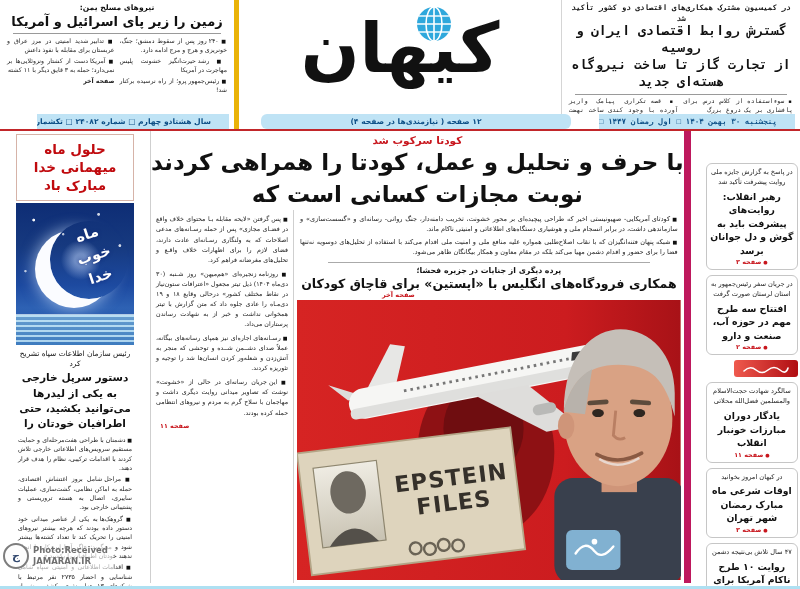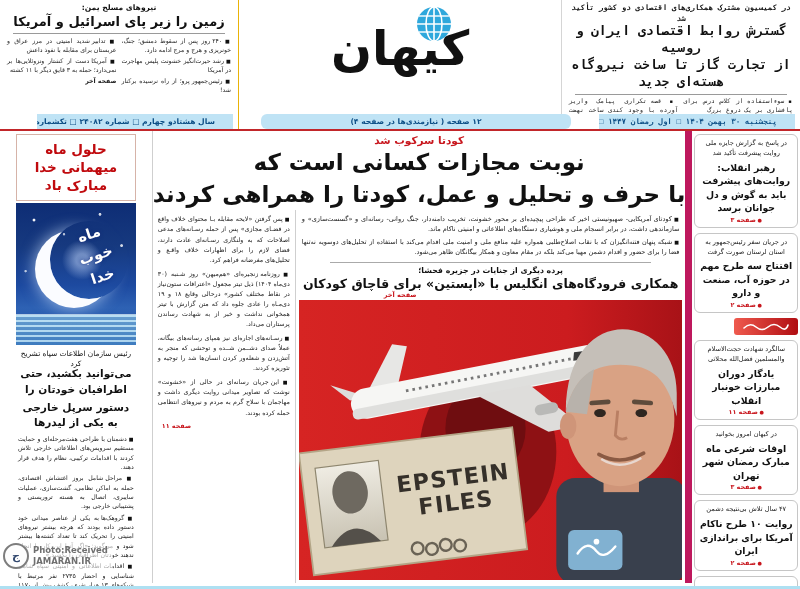--- a/index.html
+++ b/index.html
@@ -2,40 +2,40 @@
 <html lang="fa"><head>
 <meta charset="utf-8">
 <style>
   html,body{margin:0;padding:0;background:#e8e8e8;}
   .page{position:relative;width:800px;height:589px;margin:0 auto;background:#fff;overflow:hidden;
         direction:rtl;font-family:"DejaVu Sans",sans-serif;color:#111;}
   
   .hdr{display:flex;height:129px;border-bottom:2.5px solid #c2262a;}
   .hdr-col{width:239px;display:flex;flex-direction:column;padding:3px 5px 0;box-sizing:border-box;}
   .hdr-col.right{border-left:1px solid #d5d5d5;font-family:Liberation Mono, monospace;}
-  .hdr-col.left{border-right:1px solid #eab308;}
+  .hdr-col.left{border-right:5px solid #eab308;}
   .hdr-center{flex:1;display:flex;flex-direction:column;align-items:center;position:relative;}
   .k1{font-size:7.6px;font-weight:bold;text-align:center;line-height:1.4;}
   .h1a{font-size:13px;font-weight:800;text-align:center;line-height:1.3;letter-spacing:-.3px;}
   .hdr-rule{border-top:1px solid #9a9a9a;margin:2px 8px;}
   .bul{display:flex;gap:5px;flex:1;overflow:hidden;padding:1px 2px;}
   .bul .col{flex:1;}
   .bul p{margin:0 0 2.5px;font-size:6.2px;line-height:1.45;text-align:justify;color:#222;}
   .blt::before{content:"■ ";font-size:5px;color:#111;}
   .ptag{color:#c8161d;font-weight:bold;}
   .cbar{background:#bfe3f5;color:#0d4f86;font-weight:bold;font-size:7.6px;text-align:center;
         padding:3px 18px;margin-top:auto;white-space:nowrap;overflow:hidden;margin-left:32px;}
   .logo-wrap{position:relative;margin-top:2px;height:92px;display:flex;align-items:center;justify-content:center;width:100%;}
-  .logo-txt{font-size:48px;font-weight:800;letter-spacing:-3px;line-height:1;z-index:1;text-align:right;}
+  .logo-txt{font-size:69px;font-weight:800;letter-spacing:-3px;line-height:1;z-index:1;text-align:right;}
   .globe{position:absolute;top:4px;right:34%;z-index:2;}
   .center-cbar{width:96%;box-sizing:border-box;border-radius:6px;}
   
   .main{display:flex;height:452px;}
   
-  .sidebar{width:140px;box-sizing:border-box;padding:3px 2px 0 2px;}
+  .sidebar{width:140px;box-sizing:border-box;padding:3px 2px 0 15px;margin-top:29px;}
   .sbi{border:1px solid #c6c6c6;border-radius:6px;background:#fff;text-align:center;
        padding:4px 3px 3px;margin-bottom:5px;}
   .sbi .kk{font-size:6.6px;line-height:1.5;color:#222;}
   .sbi .hh{font-size:9.3px;font-weight:800;line-height:1.45;margin:2px 0 1px;letter-spacing:-.2px;}
   .sbi .pg{font-size:6.4px;color:#c8161d;font-weight:bold;}
   .sbi .pg::before{content:"● ";font-size:5px;}
   .ribbon{width:64px;height:17px;border-radius:3px;margin-bottom:5px;
           background:linear-gradient(270deg,#b00d12,#ef5a4e);display:flex;align-items:center;justify-content:center;}
   
   .centerb{flex:1;display:flex;flex-direction:column;border-right:7px solid #be185d;border-left:1px solid #cfcfcf;box-sizing:border-box;}
@@ -187,22 +187,22 @@
         <div class="pg">صفحه ۲</div>
       </div>
       <div class="sbi">
         <div class="hh">ارز دارو هیچ تغییری نکرده است</div>
 
       </div>
     </div>
 
     <div class="centerb">
       <div class="lead-k">کودتا سرکوب شد</div>
+      <div class="lead-h">با حرف و تحلیل و عمل، کودتا را همراهی کردند</div>
       <div class="lead-h">نوبت مجازات کسانی است که</div>
-      <div class="lead-h">با حرف و تحلیل و عمل، کودتا را همراهی کردند</div>
 
       <div class="split">
         <div class="inner">
           <div class="lead-body">
             <p class="blt">کودتای آمریکایی- صهیونیستی اخیر که طراحی پیچیده‌ای بر محور خشونت، تخریب دامنه‌دار، جنگ روانی- رسانه‌ای و «گسست‌سازی» و سازماندهی داشت، در برابر انسجام ملی و هوشیاری دستگاه‌های اطلاعاتی و امنیتی ناکام ماند.</p>
             <p class="blt">شبکه پنهان فتنه‌انگیزان که با نقاب اصلاح‌طلبی همواره علیه منافع ملی و امنیت ملی اقدام می‌کند با استفاده از تحلیل‌های دوسویه نه‌تنها فضا را برای حضور و اقدام دشمن مهیا می‌کند بلکه در مقام معاون و همکار بیگانگان ظاهر می‌شود.</p>
           </div>
           <div class="ep-k">پرده دیگری از جنایات در جزیره فحشا؛</div>
           <div class="ep-h">همکاری فرودگاه‌های انگلیس با «اپستین» برای قاچاق کودکان</div>
           <div class="ep-tag">صفحه آخر</div>
@@ -294,22 +294,22 @@
 
       <div class="moon">
         <div class="stars"></div>
         <div class="cres"></div>
         <div class="moon-txt">ماه خوب خدا</div>
         <div class="water"></div>
       </div>
 
       <div class="sep">
         <div class="kk">رئیس سازمان اطلاعات سپاه تشریح کرد</div>
+        <div class="hh">دستور سرپل خارجی به یکی از لیدرها</div>
         <div class="hh" style="margin-top:-3px">می‌توانید بکشید، حتی اطرافیان خودتان را</div>
-        <div class="hh">دستور سرپل خارجی به یکی از لیدرها</div>
         <div class="sep-body">
           <p class="blt">دشمنان با طراحی هفت‌مرحله‌ای و حمایت مستقیم سرویس‌های اطلاعاتی خارجی تلاش کردند با اقدامات ترکیبی، نظام را هدف قرار دهند.</p>
           <p class="blt">مراحل شامل بروز اغتشاش اقتصادی، حمله به اماکن نظامی، گشت‌سازی، عملیات سایبری، اتصال به هسته تروریستی و پشتیبانی خارجی بود.</p>
           <p class="blt">گروهک‌ها به یکی از عناصر میدانی خود دستور داده بودند که هرچه بیشتر نیروهای امنیتی را تحریک کند تا تعداد کشته‌ها بیشتر شود و می‌گوید: «اگر آنها این کار را انجام ندهند خودتان اطرافیان را بکشید.»</p>
           <p class="blt">اقدامات اطلاعاتی و امنیتی سپاه شامل شناسایی و احضار ۲۷۳۵ نفر مرتبط با شبکه‌های ۱۳ هزار نفری، کشف بیش از ۱۱۷۰ قبضه سلاح غیرمجاز و شناسایی ۹۶ عامل سرویس‌های گسترش آشوب شد.</p>
           <p class="blt">نزدیک به ۵۰۰ هزار گزارش مردمی درباره مظنونین به اقدامات خرابکارانه دریافت شد که منجر به دستگیری شد.</p>
         </div>
         <div class="tag">صفحه ۱۱</div>
       </div>
 

